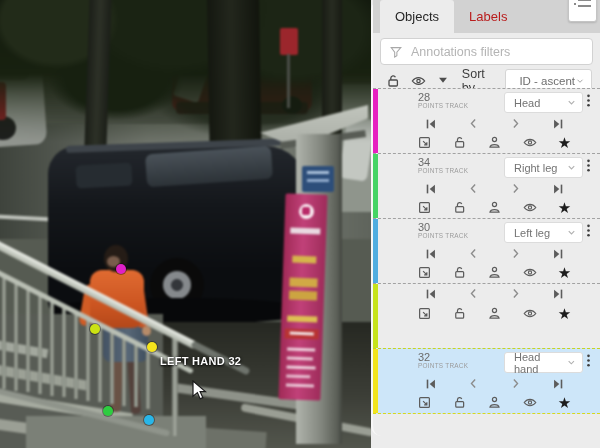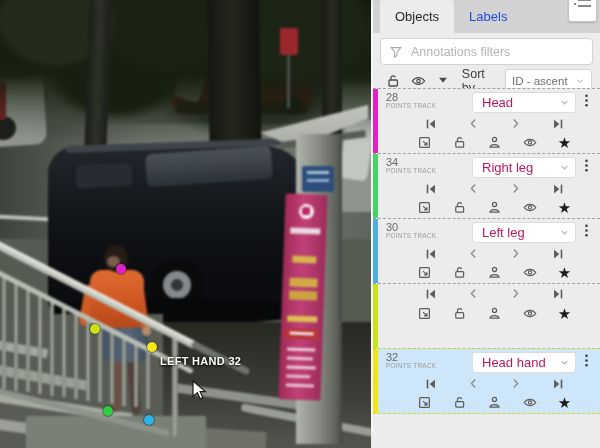--- a/index.html
+++ b/index.html
@@ -6,47 +6,47 @@
   #app{position:relative;width:600px;height:448px;overflow:hidden;font-family:"Liberation Sans",sans-serif;background:#ececec;}
 
   
   #scene{position:absolute;left:0;top:0;width:371px;height:448px;overflow:hidden;background:#565b52;}
   #scene-blur{position:absolute;left:-4px;top:-4px;width:379px;height:456px;filter:blur(1.3px) saturate(.92);}
   .ph{position:absolute;}
 
   
   #panel{position:absolute;left:371px;top:0;width:229px;height:436px;background:#ececec;border-left:2px solid #f7f7f7;box-sizing:border-box;border-radius:10px;}
   #tabbar{position:relative;height:33px;background:#d2d2d2;display:flex;align-items:stretch;padding-left:7px;}
-  .tab{display:flex;align-items:center;padding:0 15px;font-size:13px;color:#1d4ed8;cursor:default;}
+  .tab{display:flex;align-items:center;padding:0 15px;font-size:13px;color:#b91c1c;cursor:default;}
   .tab.active{background:#ececec;color:#262626;border-radius:3px 3px 0 0;}
   #panel-menu-btn{position:absolute;right:3px;top:-6px;width:27px;height:26px;background:#fff;border:1px solid #c4c4c4;border-radius:3px;box-shadow:0 1px 2px rgba(0,0,0,.15);}
   #panel-menu-btn i{display:block;height:2px;background:#8a8a8a;margin:4px 5px 0 9px;}
   #panel-menu-btn i:first-child{margin-top:8px;}
   #panel-menu-btn b{position:absolute;left:5px;top:8px;width:2px;height:2px;background:#8a8a8a;}
   #filter-row{padding:5px 7px 3px 7px;}
   #filter-input{display:flex;align-items:center;gap:6px;height:25px;background:#fff;border:1px solid #d2d2d2;border-radius:4px;padding:0 8px;}
   #filter-input input{border:none;outline:none;flex:1;font-size:12.5px;color:#444;background:transparent;font-family:"Liberation Sans",sans-serif;}
   #filter-input input::placeholder{color:#b4b4b4;}
   #controls-row{display:flex;align-items:center;height:26px;padding:0 8px 2px 12px;}
   #controls-row .cicon{width:18px;height:16px;margin-right:9px;}
   #sort-label{margin-left:auto;font-size:12.5px;color:#3d3d3d;margin-right:7px;}
-  #sort-select{display:flex;align-items:center;justify-content:space-between;width:80px;height:22px;background:#fff;border:1px solid #d5d5d5;border-radius:3px;padding:0 6px;font-size:11.5px;color:#6e6e6e;}
+  #sort-select{display:flex;align-items:center;justify-content:flex-end;width:80px;height:22px;background:#fff;border:1px solid #d5d5d5;border-radius:3px;padding:0 6px;font-size:11.5px;color:#6e6e6e;}
 
   #rows{position:absolute;left:0;top:88px;right:0;}
   .obj-row{position:relative;display:flex;height:64px;border-top:1px dashed #a2a2a2;background:#ececec;}
   .obj-row:last-child{border-bottom:1px dashed #a2a2a2;}
   .obj-row.selected{background:#cde6f9;border-top:1px dashed #c9d31f;border-bottom:1px dashed #d8d81c;}
   .color-bar{width:5px;flex:none;}
   .row-main{flex:1;display:flex;flex-direction:column;min-width:0;}
-  .row-line1{display:flex;align-items:flex-start;height:24px;padding:3px 6px 0 8px;}
+  .row-line1{display:flex;align-items:flex-start;height:24px;padding:3px 6px 0 8px;margin-left:32px;}
   .ids{width:72px;flex:none;}
   .obj-id{font-size:11px;color:#6b6b6b;line-height:11px;}
   .obj-type{font-size:10px;color:#9b9b9b;letter-spacing:.4px;transform:scale(.64);transform-origin:left top;white-space:nowrap;line-height:10px;}
   .label-select{display:flex;align-items:center;justify-content:space-between;width:104px;height:21px;background:#fff;border:1px solid #dcdcdc;border-radius:3px;padding:0 5px 0 9px;box-sizing:border-box;margin-left:14px;}
-  .label-text{font-size:13px;color:#be185d;}
+  .label-text{font-size:11px;color:#737373;}
   .kebab{margin-left:auto;width:16px;text-align:center;padding-top:1px;}
   .row-line2{display:flex;align-items:center;justify-content:space-between;height:19px;padding:0 33px 0 44px;}
   .row-line3{display:flex;align-items:center;justify-content:space-between;height:21px;padding:0 27px 0 38px;}
   .ibtn{width:17px;height:16px;display:flex;align-items:center;justify-content:center;}
   .star-glyph{font-size:15px;color:#1d1d1d;line-height:15px;}
 
   
   #overlay{position:absolute;left:0;top:0;width:340px;height:448px;pointer-events:none;}
   .kp{position:absolute;width:10px;height:10px;border-radius:50%;box-shadow:0 0 0 1px rgba(0,0,0,.35);}
   #kp-label{position:absolute;left:160px;top:355px;font-size:11px;font-weight:bold;color:#fff;letter-spacing:.3px;text-shadow:0 1px 2px rgba(0,0,0,.85),0 0 3px rgba(0,0,0,.6);white-space:nowrap;}

